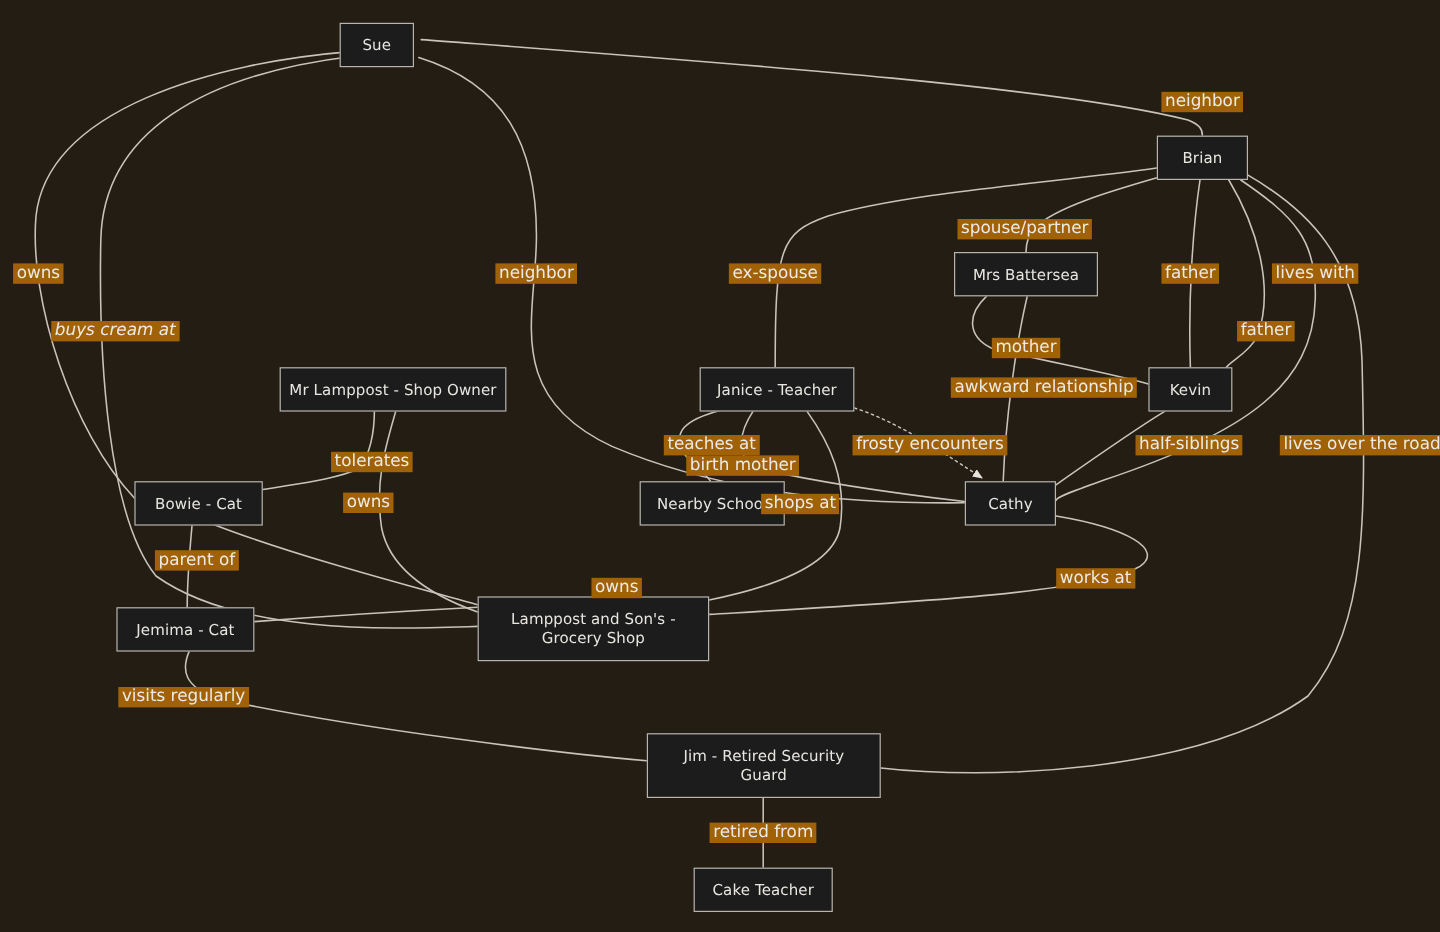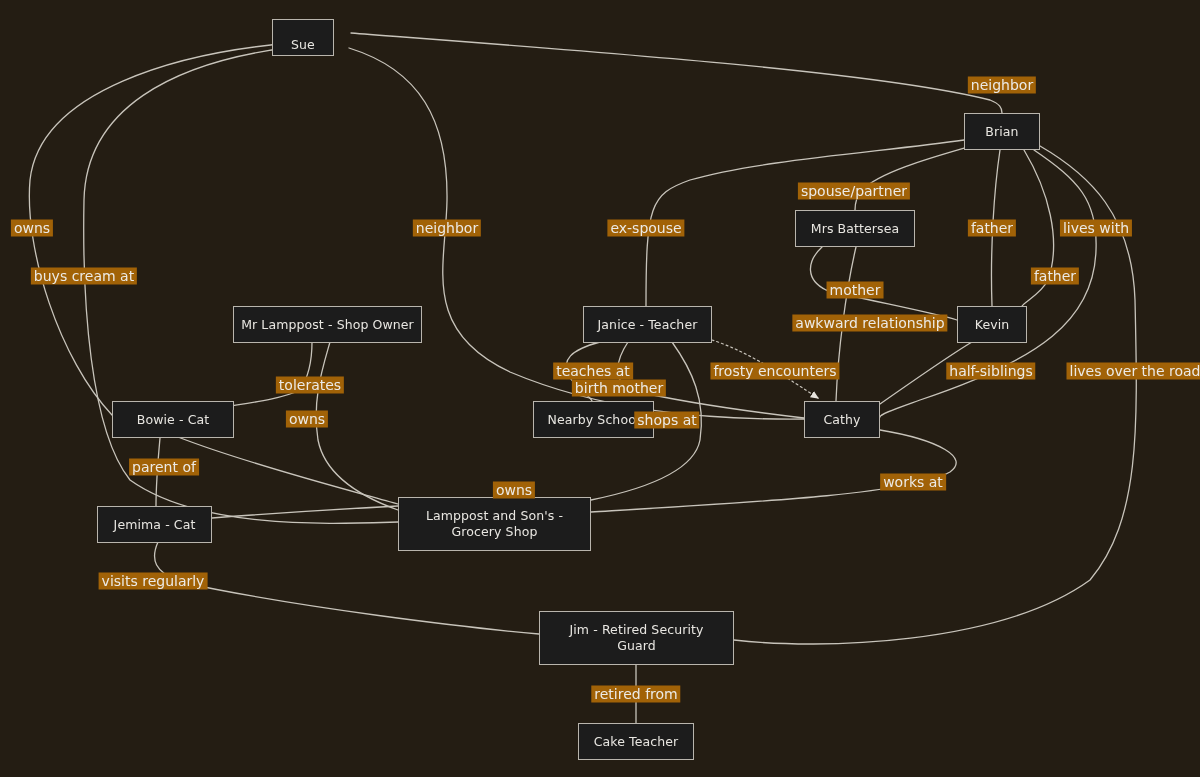--- a/index.html
+++ b/index.html
@@ -86,39 +86,39 @@
         <path d="M 330,342 C 322,370 312,400 318,440 C 326,480 370,500 398,510" fill="none" stroke="#c8c4bb" stroke-width="1.3" stroke-linecap="round"></path>
         <path d="M 160,438 C 158,460 156,485 156,506" fill="none" stroke="#c8c4bb" stroke-width="1.3" stroke-linecap="round"></path>
         <path d="M 178,437 C 250,465 360,493 398,504" fill="none" stroke="#c8c4bb" stroke-width="1.3" stroke-linecap="round"></path>
         <path d="M 212,518 C 290,512 360,508 398,506" fill="none" stroke="#c8c4bb" stroke-width="1.3" stroke-linecap="round"></path>
         <path d="M 158,542 C 150,560 155,572 180,582 C 300,608 470,628 539,634" fill="none" stroke="#c8c4bb" stroke-width="1.3" stroke-linecap="round"></path>
         <path d="M 880,430 C 940,440 970,458 950,472 C 910,494 760,502 591,512" fill="none" stroke="#c8c4bb" stroke-width="1.3" stroke-linecap="round"></path>
         <path d="M 636,665 C 636,690 636,710 636,723" fill="none" stroke="#c8c4bb" stroke-width="1.3" stroke-linecap="round"></path>
       </g>
   </svg>
   <div id="nodes-group">
-      <div class="node" style="left: 272px; top: 19px; width: 62px; height: 37px; align-items: flex-end;">
+      <div class="node" style="left: 283px; top: 19px; width: 62px; height: 37px;">
         <span class="node-label">Sue</span>
       </div>
       <div class="node" style="left: 964px; top: 113px; width: 76px; height: 37px;">
         <span class="node-label">Brian</span>
       </div>
       <div class="node" style="left: 795px; top: 210px; width: 120px; height: 37px;">
         <span class="node-label">Mrs Battersea</span>
       </div>
       <div class="node" style="left: 233px; top: 306px; width: 189px; height: 37px;">
         <span class="node-label">Mr Lamppost - Shop Owner</span>
       </div>
       <div class="node" style="left: 583px; top: 306px; width: 129px; height: 37px;">
         <span class="node-label">Janice - Teacher</span>
       </div>
       <div class="node" style="left: 957px; top: 306px; width: 70px; height: 37px;">
         <span class="node-label">Kevin</span>
       </div>
-      <div class="node" style="left: 112px; top: 401px; width: 122px; height: 37px;">
+      <div class="node" style="left: 112px; top: 401px; width: 107px; height: 37px;">
         <span class="node-label">Bowie - Cat</span>
       </div>
       <div class="node" style="left: 533px; top: 401px; width: 121px; height: 37px;">
         <span class="node-label">Nearby School</span>
       </div>
       <div class="node" style="left: 804px; top: 401px; width: 76px; height: 37px;">
         <span class="node-label">Cathy</span>
       </div>
       <div class="node" style="left: 97px; top: 506px; width: 115px; height: 37px;">
         <span class="node-label">Jemima - Cat</span>
@@ -130,21 +130,21 @@
       <div class="node" style="left: 539px; top: 611px; width: 195px; height: 54px;">
         <span class="node-label">Jim - Retired Security
 Guard</span>
       </div>
       <div class="node" style="left: 578px; top: 723px; width: 116px; height: 37px;">
         <span class="node-label">Cake Teacher</span>
       </div>
     </div>
   <div id="labels-group">
       <div class="edge-label" style="left: 32px; top: 228px;">owns</div>
-      <div class="edge-label" style="left: 84px; top: 276px;">buys cream at</div>
+      <div class="edge-label" style="left: 96px; top: 276px; font-style: italic;">buys cream at</div>
       <div class="edge-label" style="left: 447px; top: 228px;">neighbor</div>
       <div class="edge-label" style="left: 1002px; top: 85px;">neighbor</div>
       <div class="edge-label" style="left: 646px; top: 228px;">ex-spouse</div>
       <div class="edge-label" style="left: 854px; top: 191px;">spouse/partner</div>
       <div class="edge-label" style="left: 992px; top: 228px;">father</div>
       <div class="edge-label" style="left: 1055px; top: 276px;">father</div>
       <div class="edge-label" style="left: 1096px; top: 228px;">lives with</div>
       <div class="edge-label" style="left: 1135px; top: 371px;">lives over the road</div>
       <div class="edge-label" style="left: 855px; top: 290px;">mother</div>
       <div class="edge-label" style="left: 870px; top: 323px;">awkward relationship</div>

